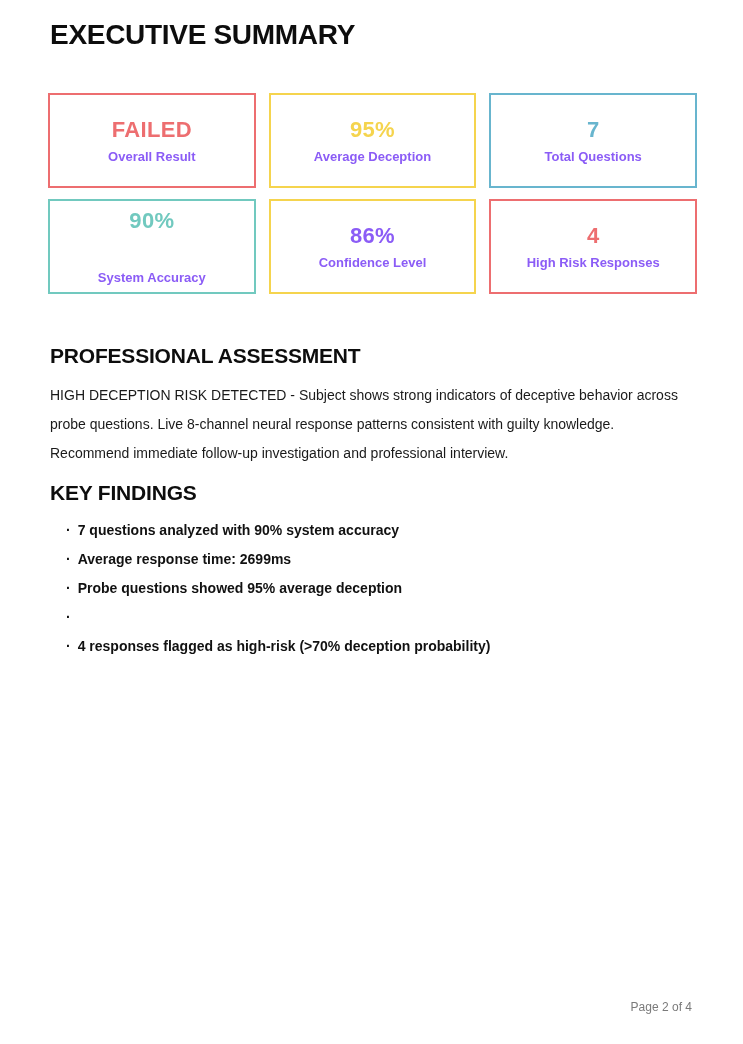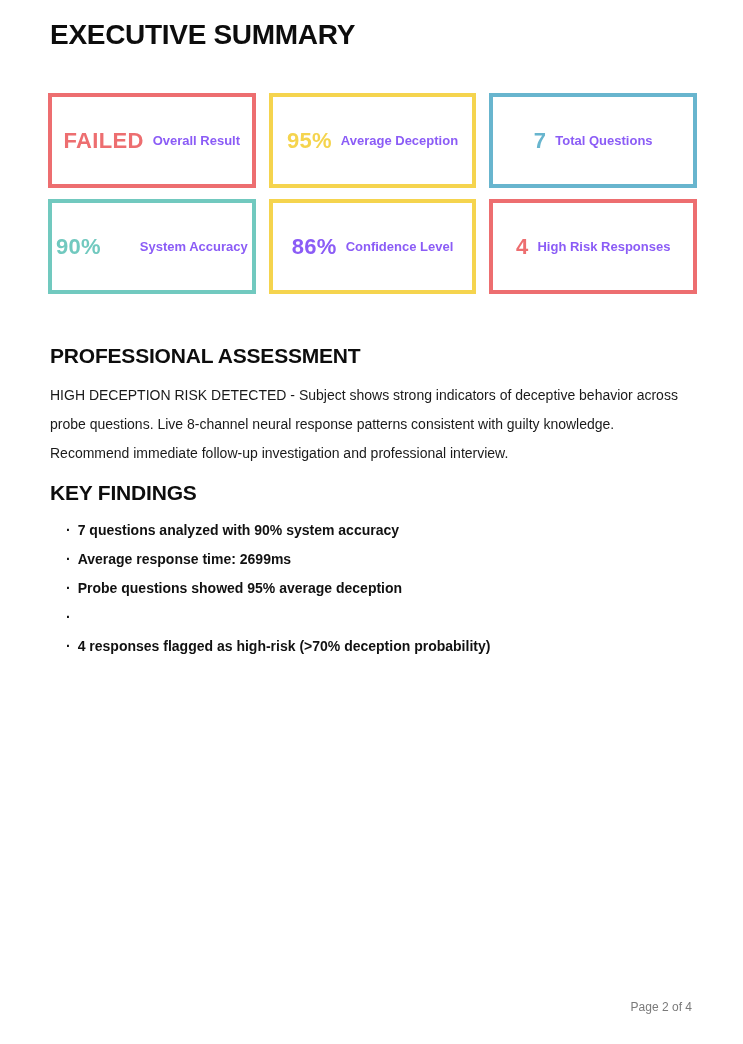--- a/index.html
+++ b/index.html
@@ -24,23 +24,23 @@
   .metric-grid {
     margin: 42px 46px 0 48px;
     display: grid;
     grid-template-columns: repeat(3, 1fr);
     column-gap: 13px;
     row-gap: 11px;
   }
   .metric-card {
     height: 95px;
     background: #ffffff;
-    border: 4px solid #7f1d1d; 
+    border: 2px solid #7f1d1d; 
     display: flex;
-    flex-direction: row;
+    flex-direction: column;
     align-items: center;
     justify-content: center;
     gap: 9px;
   }
   .metric-value {
     font-size: 22px;
     font-weight: bold;
     line-height: 1;
     letter-spacing: 0.3px;
   }

